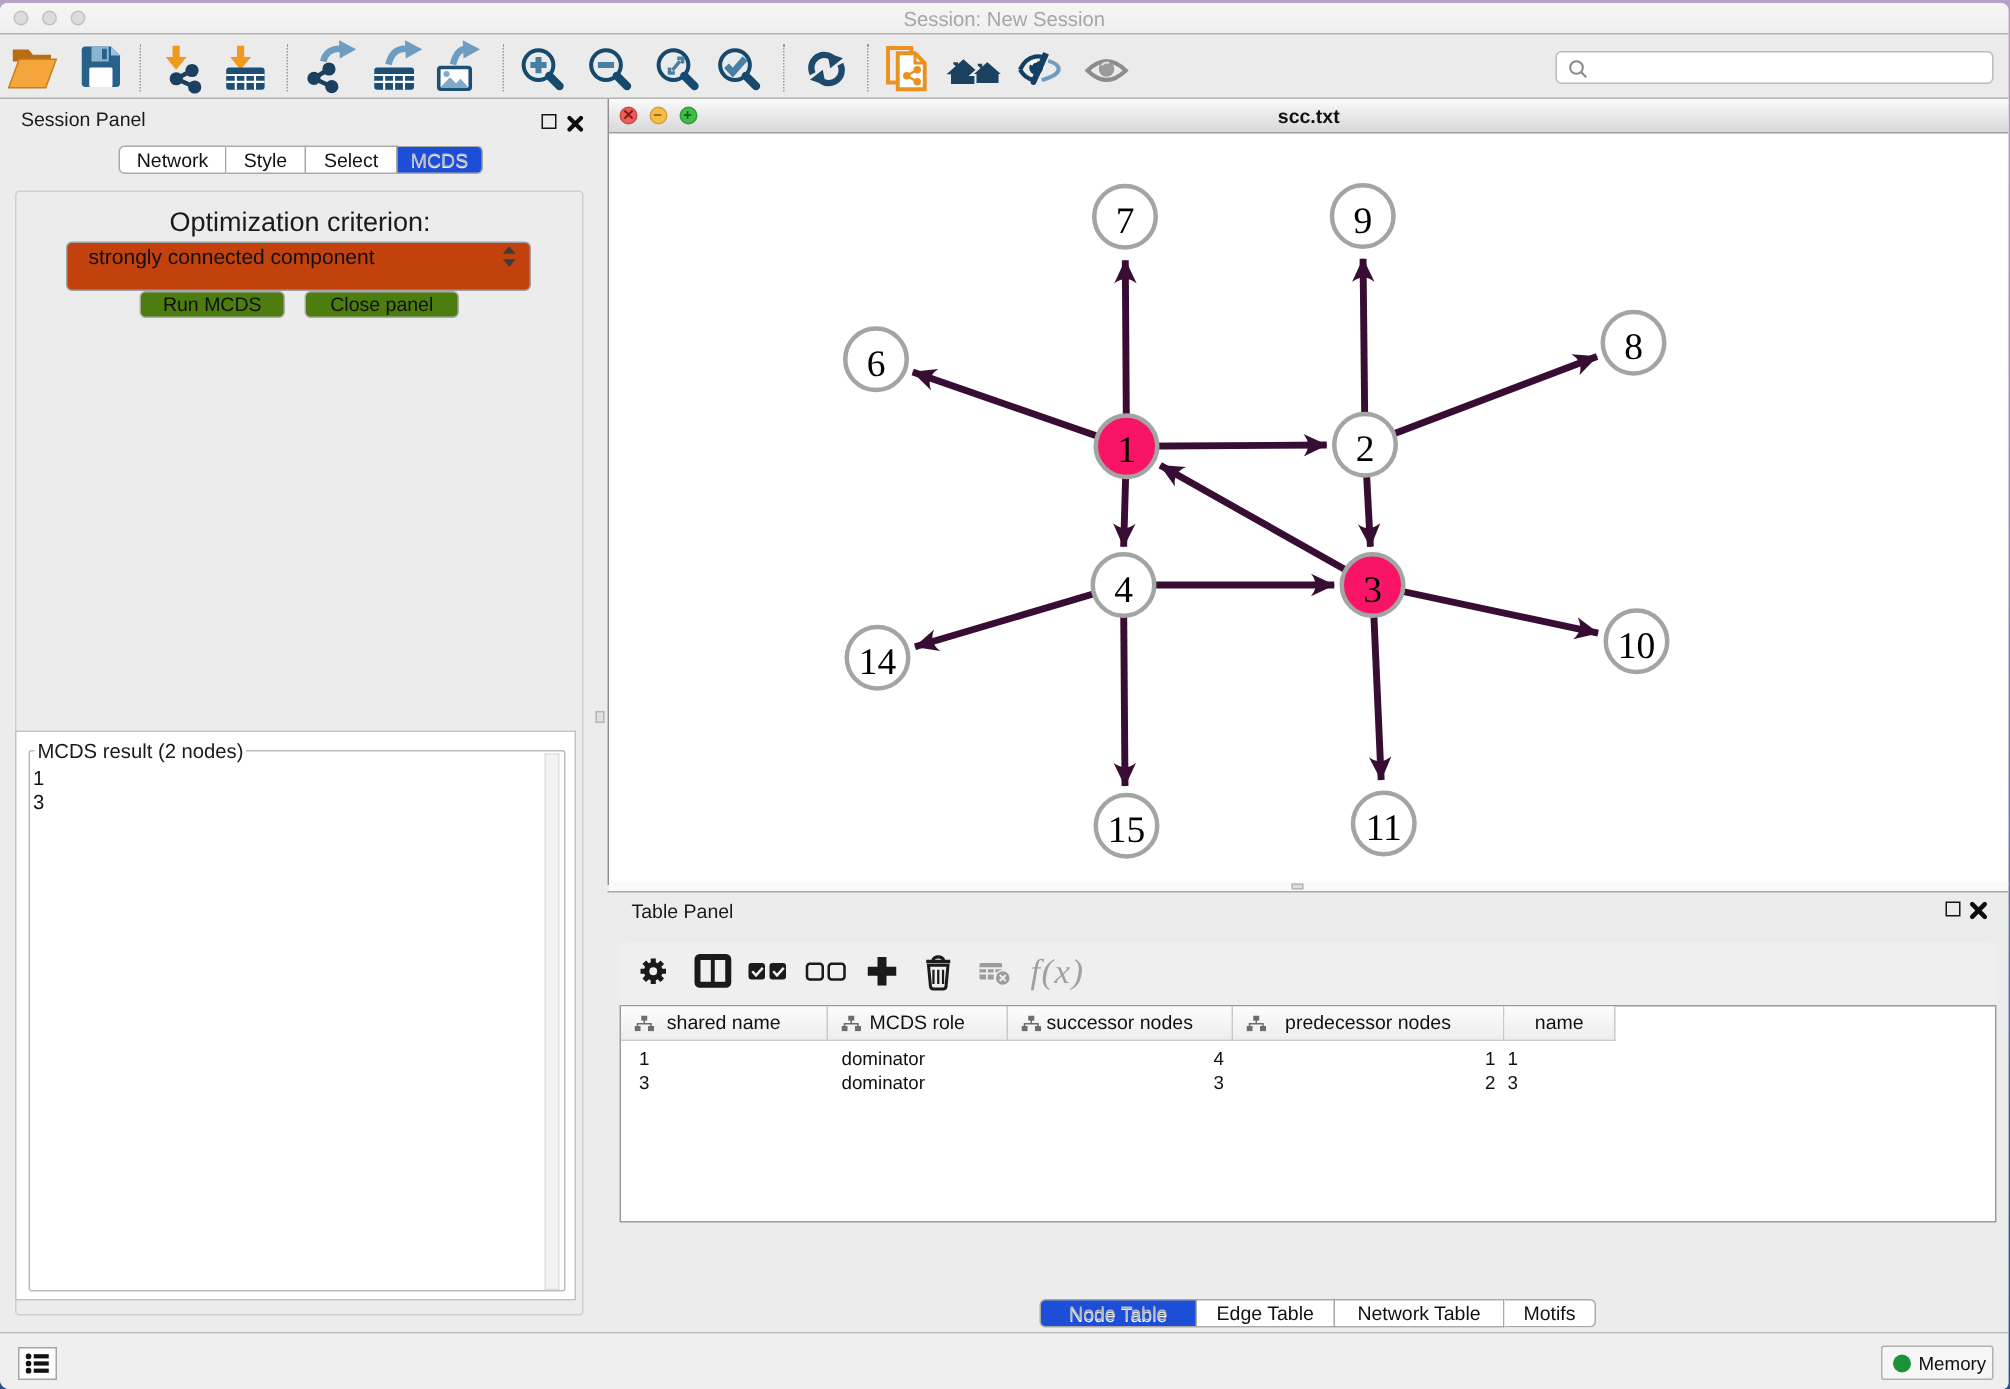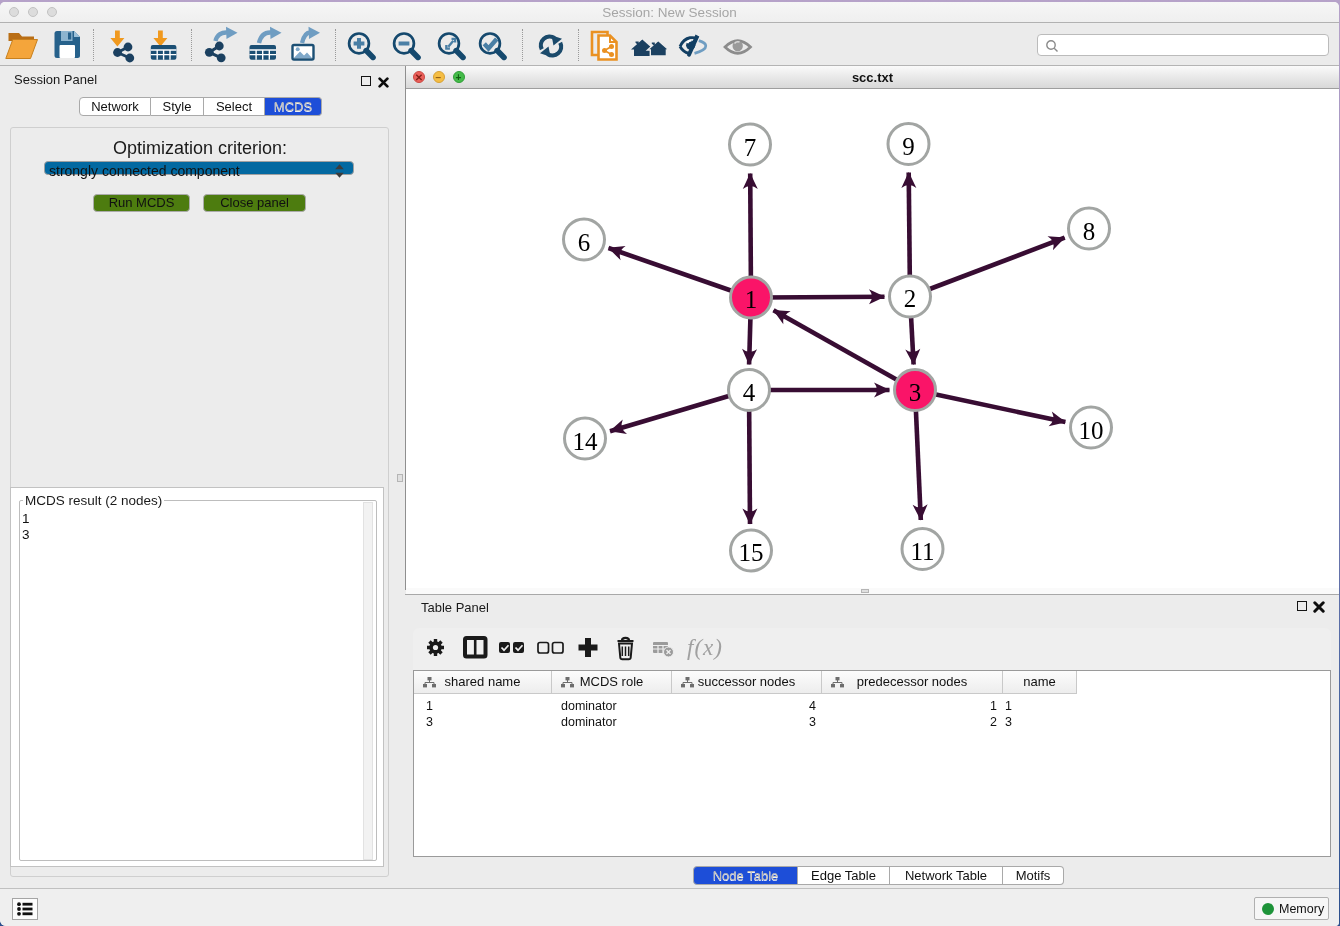--- a/index.html
+++ b/index.html
@@ -26,22 +26,22 @@
   #cp-title { position:absolute; left:14px; top:70px; font-size:13px; color:#1a1a1a; }
   .tabbar { position:absolute; display:flex; height:19px; }
   .tabbar .tab { border:1px solid #a9a9a9; border-left:none; background:#fff; color:#111;
                  font-size:13px; text-align:center; line-height:17px; }
   .tabbar .tab:first-child { border-left:1px solid #a9a9a9; border-radius:4px 0 0 4px; }
   .tabbar .tab:last-child { border-radius:0 4px 4px 0; }
   .tabbar .tab.sel { background:#1d4ed8; color:#bcbcbc; text-shadow:0 1px 0 #f2f2f2; }
   #cp-inner { position:absolute; left:10px; top:125px; width:379px; height:750px;
               background:#ececec; border:1px solid #cfcfcf; border-radius:3px; }
   #opt-label { position:absolute; left:0; top:136px; width:400px; text-align:center; font-size:18px; color:#1a1a1a; }
-  #opt-select { position:absolute; left:44px; top:159px; width:310px; height:14px; background:#0369a1;
-                border:1px solid #a0a0a0; border-radius:4px; font-size:14px; color:#111; line-height:18px; padding-left:4px; }
+  #opt-select { position:absolute; left:44px; top:159px; width:310px; height:33px; background:#c2410c;
+                border:1px solid #a0a0a0; border-radius:4px; font-size:14px; color:#111; line-height:18px; padding-left:14px; }
   .btn { position:absolute; height:18px; background:#4d7c0f; border:1px solid #ababab; border-radius:4px;
          font-size:13px; color:#111; text-align:center; line-height:16px; }
   #mcds-box { position:absolute; left:10px; top:485px; width:374px; height:380px;
               background:#fff; border:1px solid #c2c2c2; }
   #mcds-fs { position:absolute; left:19px; top:498px; width:358px; height:361px; border:1px solid #bdbdbd; border-radius:2px; }
   #mcds-legend { position:absolute; left:23px; top:491px; font-size:13.5px; color:#1a1a1a; background:#fff; padding:0 2px; }
   #mcds-text { position:absolute; left:22px; top:509px; font-size:13.5px; color:#111; line-height:16px; }
   #mcds-scroll { position:absolute; left:363px; top:500px; width:10px; height:358px; background:#f2f2f2; border:1px solid #e2e2e2; }
 
   
@@ -49,21 +49,21 @@
               background:#fff; border-left:1px solid #8f8f8f; }
   #nettitle { position:absolute; left:0; top:0; right:0; height:23px;
               background:linear-gradient(#fafafa,#d8d8d8); border-bottom:1px solid #9e9e9e; }
   #nettitle .t { position:absolute; top:4px; left:0; right:0; text-align:center; font-size:13px; color:#111; font-weight:bold; }
   .mtl { position:absolute; top:5px; width:12px; height:12px; border-radius:50%; font-size:10px;
          line-height:11px; text-align:center; font-weight:bold; }
 
   
   #tablepanel { position:absolute; left:405px; top:592px; right:0; height:293px; background:#ececec; border-top:1px solid #a8a8a8; }
   #tp-toolbar { position:absolute; left:8px; top:33px; right:8px; height:42px; background:#efefef; border-radius:6px 6px 0 0; }
-  #tp-table { position:absolute; left:8px; top:75px; right:8px; height:187px; background:#fff; border:1px solid #9a9a9a; }
+  #tp-table { position:absolute; left:8px; top:75px; right:8px; height:145px; background:#fff; border:1px solid #9a9a9a; }
   .th { position:absolute; top:0; height:23px; background:linear-gradient(#fcfcfc,#ededed);
         border-right:1px solid #c9c9c9; border-bottom:1px solid #c9c9c9; font-size:13px; color:#111; text-align:center; line-height:22px; }
   .th .hier { position:absolute; left:9px; top:6px; width:13px; height:11px; }
   .td { position:absolute; font-size:12.5px; color:#111; height:16px; line-height:16px; }
 
   
   #statusbar { position:absolute; left:0; right:0; top:886px; bottom:0; background:#efefef; border-top:1px solid #c0c0c0; }
 </style>
 </head>
 <body>

